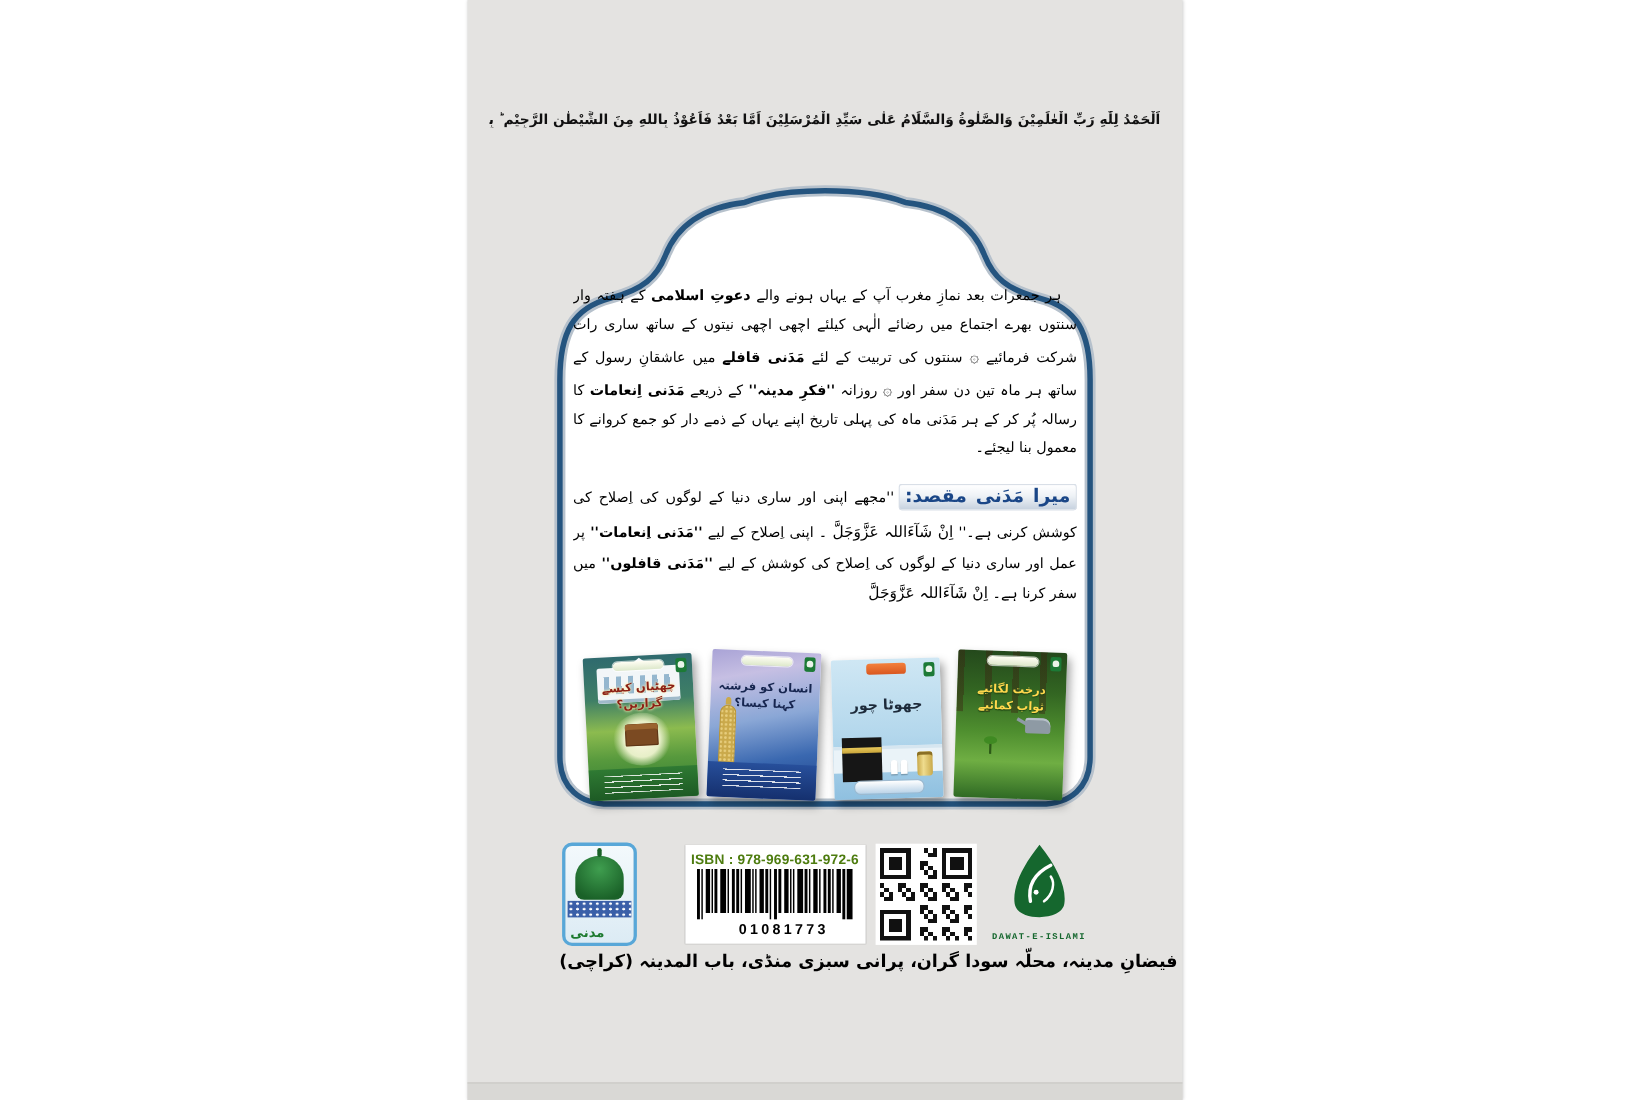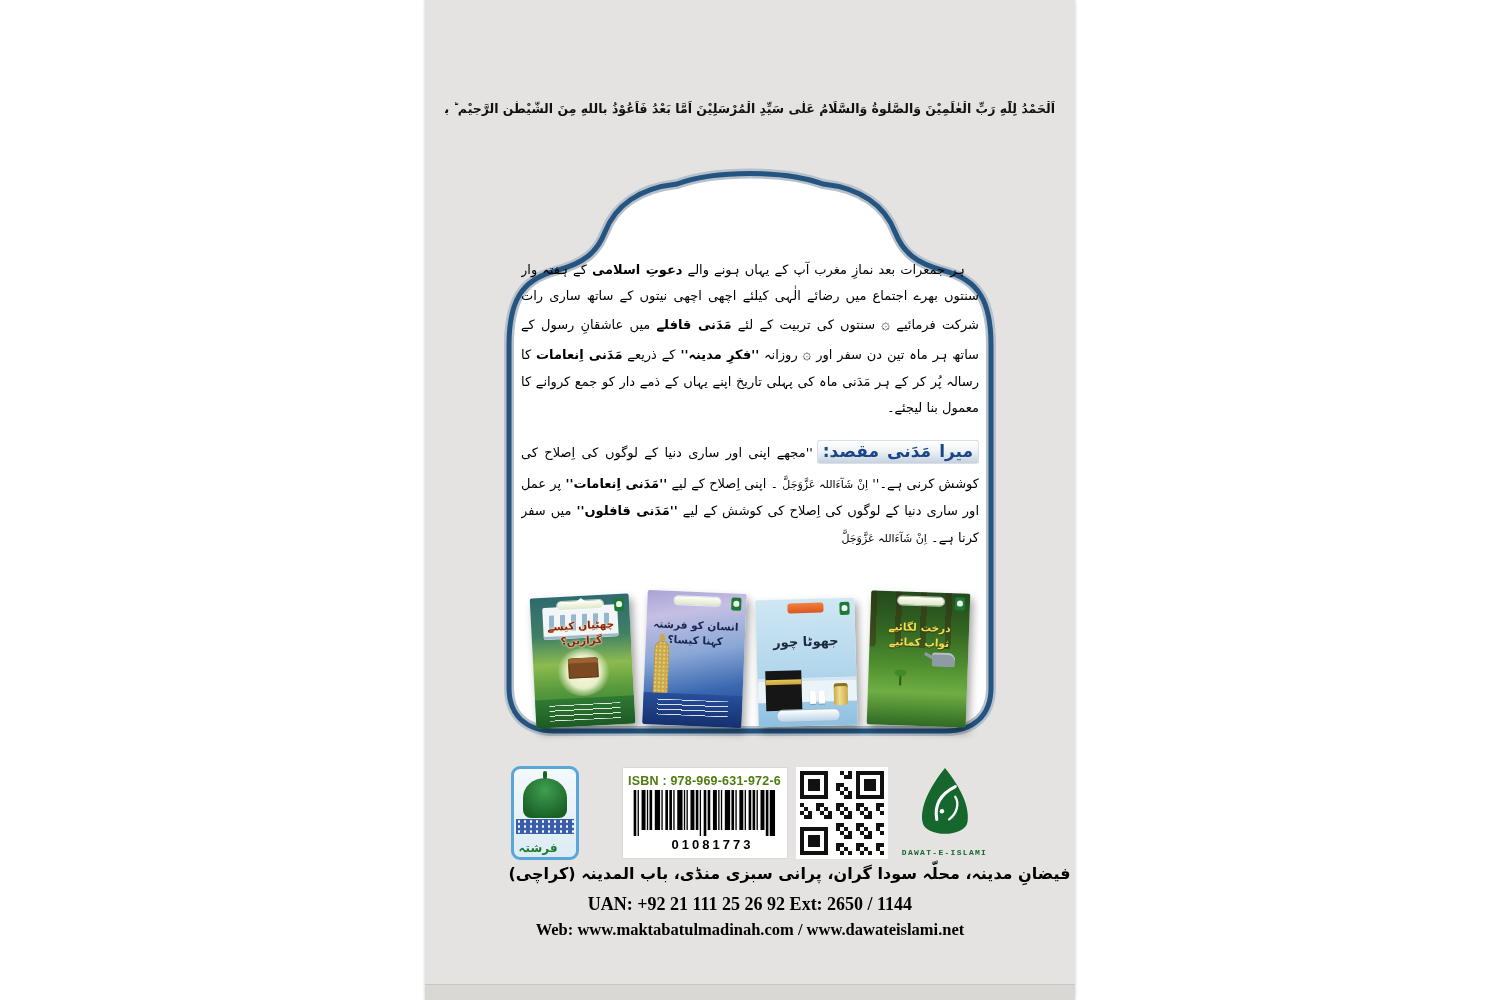--- a/index.html
+++ b/index.html
@@ -18,21 +18,21 @@
            font-size:26px;font-weight:bold;color:#1e3f66;}
 
   .para{position:absolute;direction:rtl;text-align:justify;color:#000;}
   .p1{top:257px;left:96px;width:458px;height:172px;font-size:13px;line-height:2.0;text-indent:14px;overflow:hidden;}
   .p2{top:434px;left:96px;width:458px;height:146px;font-size:13px;line-height:2.1;overflow:hidden;}
   .p2 .lbl{font-weight:bold;color:#1a4687;font-size:17px;
            background:linear-gradient(180deg,#ffffff 0%,#eef2f6 45%,#c7d2df 100%);
            border:1px solid #d9dfe7;border-radius:3px;padding:0 5px 2px;margin-left:4px;}
   .para .b{font-weight:bold;}
   .para .f{font-size:15px;color:#2f2f2f;}
-  .para .s{font-size:11px;}
+  .para .s{font-size:14px;}
 
   .books{position:absolute;top:584px;left:84px;width:482px;height:142px;
          display:flex;justify-content:center;align-items:flex-end;gap:13px;}
   .book{position:relative;width:99px;flex:none;border-radius:2px;overflow:hidden;
         box-shadow:3px 5px 9px rgba(0,0,0,.38);}
   .book.r1{height:130px;transform:rotate(-3deg);background:linear-gradient(180deg,#2f6a6e 0%,#3f7f66 30%,#8cbb4f 52%,#57993d 72%,#2f7a33 100%);}
   .book.r2{height:134px;transform:rotate(2.4deg);background:linear-gradient(168deg,#a9a3d6 0%,#c6bfe3 18%,#8aa7d6 46%,#3a68b0 72%,#1c3e85 100%);}
   .book.r3{height:127px;transform:rotate(-1.6deg);background:linear-gradient(180deg,#cfe7f4 0%,#b3d7ec 55%,#8fc0e0 100%);}
   .book.r4{height:134px;transform:rotate(2deg);background:linear-gradient(180deg,#24491c 0%,#336622 28%,#4f8f2f 55%,#6fae43 75%,#2f6a24 100%);}
   .b-pill{position:absolute;top:5px;left:50%;transform:translateX(-50%);width:46px;height:8px;
@@ -178,21 +178,21 @@
       <div class="pill" style="top:96px;"></div>
       <div class="pill" style="top:108px;"></div>
       <div class="pill" style="top:120px;"></div>
     </div>
   </div>
 
   <div class="flogos">
     <div class="mlogo">
       <div class="mdome"></div>
       <div class="mbase"></div>
-      <div class="mtxt">فرشتہ</div>
+      <div class="mtxt">مدنی</div>
     </div>
     <div class="bcard">
       <div class="isbn">ISBN : 978-969-631-972-6</div>
       <svg class="bars" id="bars" viewBox="0 0 112 46" preserveAspectRatio="none">
           <rect x="2" y="0" width="2" height="46" fill="#000"></rect>
           <rect x="5" y="0" width="1" height="46" fill="#000"></rect>
           <rect x="8" y="0" width="3" height="40" fill="#000"></rect>
           <rect x="12" y="0" width="1" height="40" fill="#000"></rect>
           <rect x="14" y="0" width="2" height="40" fill="#000"></rect>
           <rect x="18" y="0" width="4" height="40" fill="#000"></rect>
@@ -324,17 +324,15 @@
         <path d="M30,2 C14,22 6,40 8,54 C10,70 50,70 52,54 C54,40 46,22 30,2 Z" fill="#15672e"></path>
         <path d="M22,52 C19,36 28,26 40,20" stroke="#ffffff" stroke-width="3" fill="none" stroke-linecap="round"></path>
         <path d="M34,52 C42,46 44,36 40,30" stroke="#ffffff" stroke-width="2.2" fill="none" stroke-linecap="round"></path>
         <circle cx="27" cy="44" r="2.2" fill="#ffffff"></circle>
       </svg>
       <div class="dicap">DAWAT-E-ISLAMI</div>
     </div>
   </div>
 
   <div class="addr">فیضانِ مدینہ، محلّہ سودا گران، پرانی سبزی منڈی، باب المدینہ (کراچی)</div>
-  <div class="uan">UAN: +92 21 111 25 26 92   Ext:  2650 / 1144</div>
-  <div class="web"><span>Web: </span><span>www.maktabatulmadinah.com  /  www.dawateislami.net</span></div>
 
   <div class="bstrip"></div>
 </div>
 
 </body></html>

